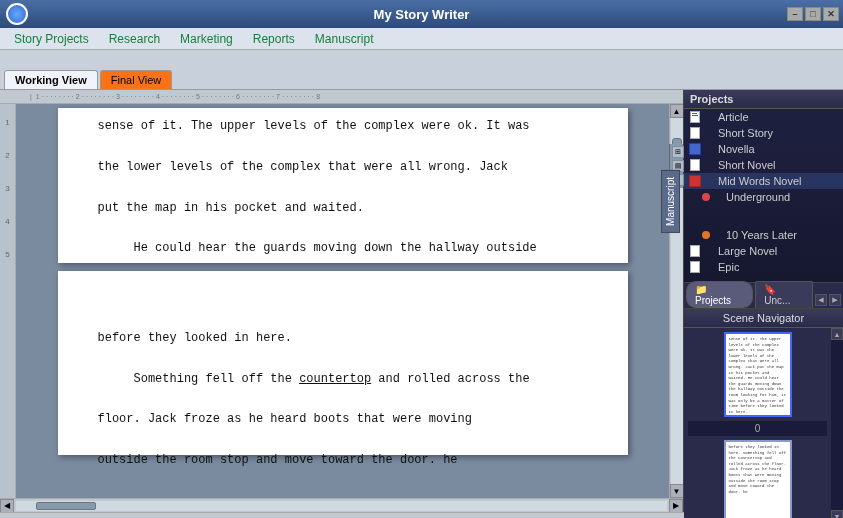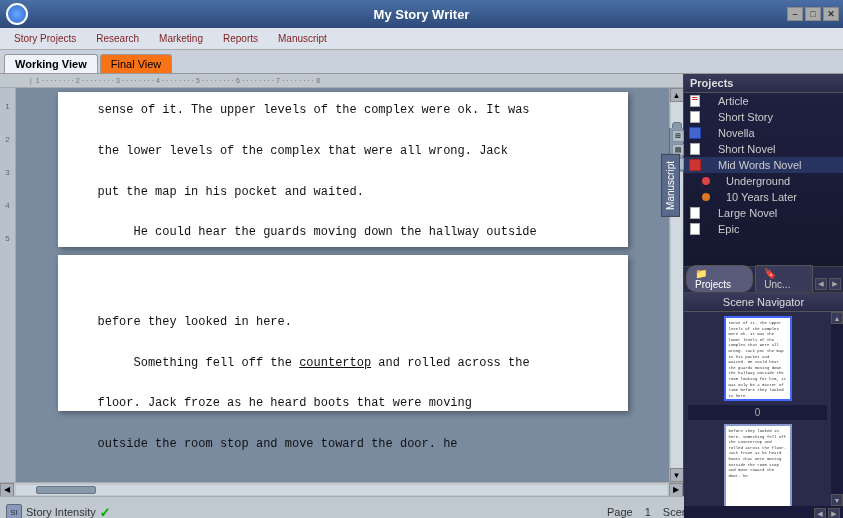--- a/index.html
+++ b/index.html
@@ -45,29 +45,29 @@
     #menubar {
       background: #dde3ec;
       height: 22px;
       display: flex;
       align-items: center;
       border-bottom: 1px solid #aaa;
       padding-left: 4px;
     }
     .menu-item {
       padding: 2px 10px;
-      font-size: 10px;
-      color: #7f1d1d;
+      font-size: 12px;
+      color: #15803d;
       cursor: pointer;
     }
 
     
     #tabbar {
       background: #c8d0dc;
-      height: 24px;
+      height: 40px;
       display: flex;
       align-items: flex-end;
       padding-left: 4px;
       border-bottom: 1px solid #999;
     }
     .tab {
       padding: 3px 10px;
       font-size: 11px;
       background: #f97316;
       border: 1px solid #999;
@@ -470,21 +470,21 @@
             the lower levels of the complex that were all wrong.  Jack<br>
             <br>
             put the map in his pocket and waited.<br>
             <br>
             &nbsp;&nbsp;&nbsp;&nbsp;&nbsp;He could hear the guards moving down the hallway outside<br>
             <br>
             the room looking for him, it was only be a matter of time
           </div>
         </div>
 
-        <div class="page" style="height: 156px; padding-top:16px;">
+        <div class="page" style="height: 184px; padding-top:16px;">
           <div>
             <br><br>
             before they looked in here.<br>
             <br>
             &nbsp;&nbsp;&nbsp;&nbsp;&nbsp;Something fell off the <span class="underline">countertop</span> and rolled across the<br>
             <br>
             floor.  Jack froze as he heard boots that were moving<br>
             <br>
             outside the room stop and move toward the door.  he
           </div>
@@ -559,21 +559,21 @@
             <div style="width:12px;height:12px;background:#cc3333;border:1px solid #aa2222;border-radius:1px;"></div>
           </div>
           <span>Mid Words Novel</span>
         </div>
 
         <div class="project-item" style="padding-left:18px;">
           <div style="width:8px;height:8px;border-radius:50%;background:#dd4444;flex-shrink:0;"></div>
           <span>Underground</span>
         </div>
 
-        <div class="project-item" style="padding-left:18px;">
+        <div class="project-item" style="padding-left:18px;margin-top:22px;">
           <div style="width:8px;height:8px;border-radius:50%;background:#dd7722;flex-shrink:0;"></div>
           <span>10 Years Later</span>
         </div>
 
         <div class="project-item">
           <div class="proj-icon">
             <div style="width:10px;height:12px;background:#fff;border:1px solid #aaa;"></div>
           </div>
           <span>Large Novel</span>
         </div>

